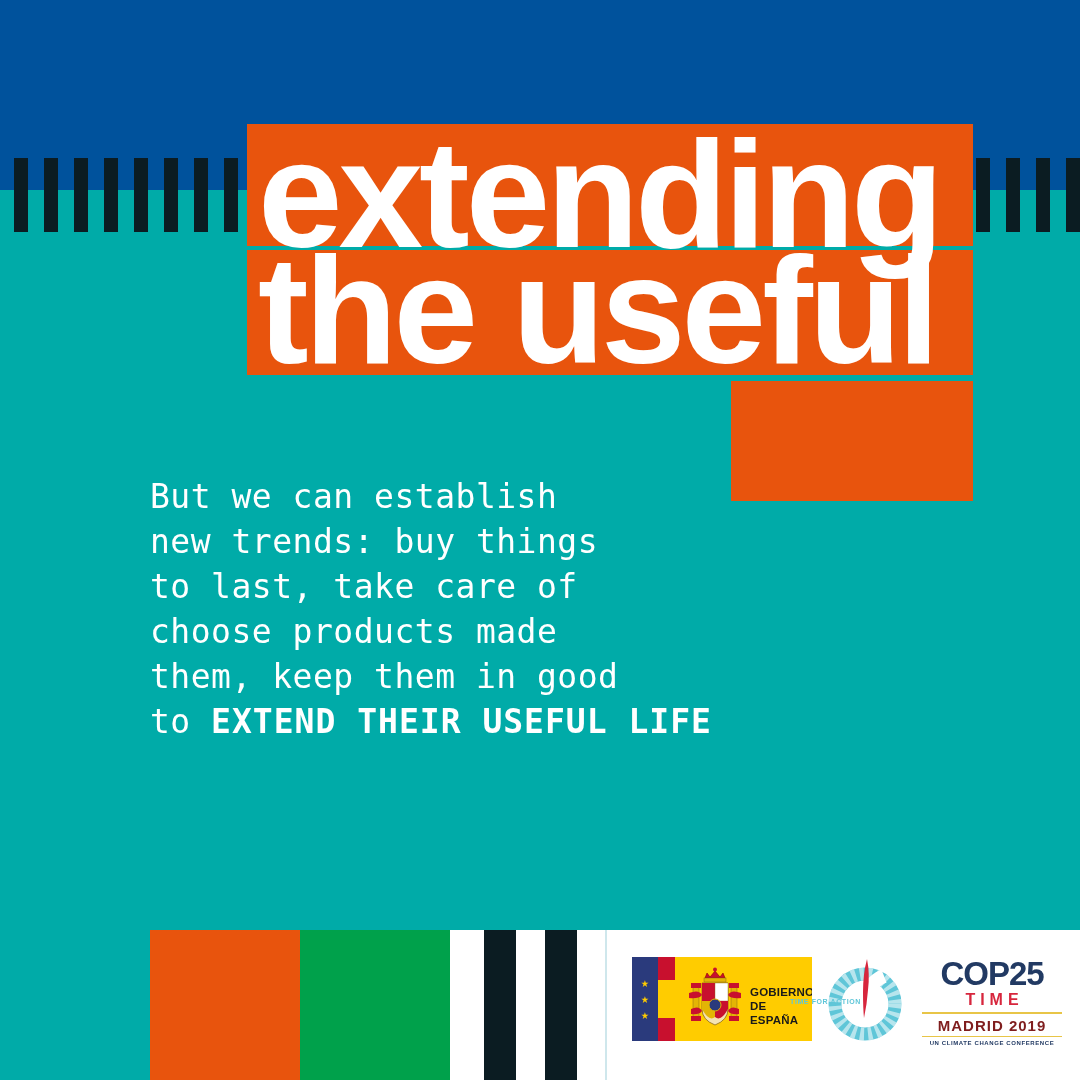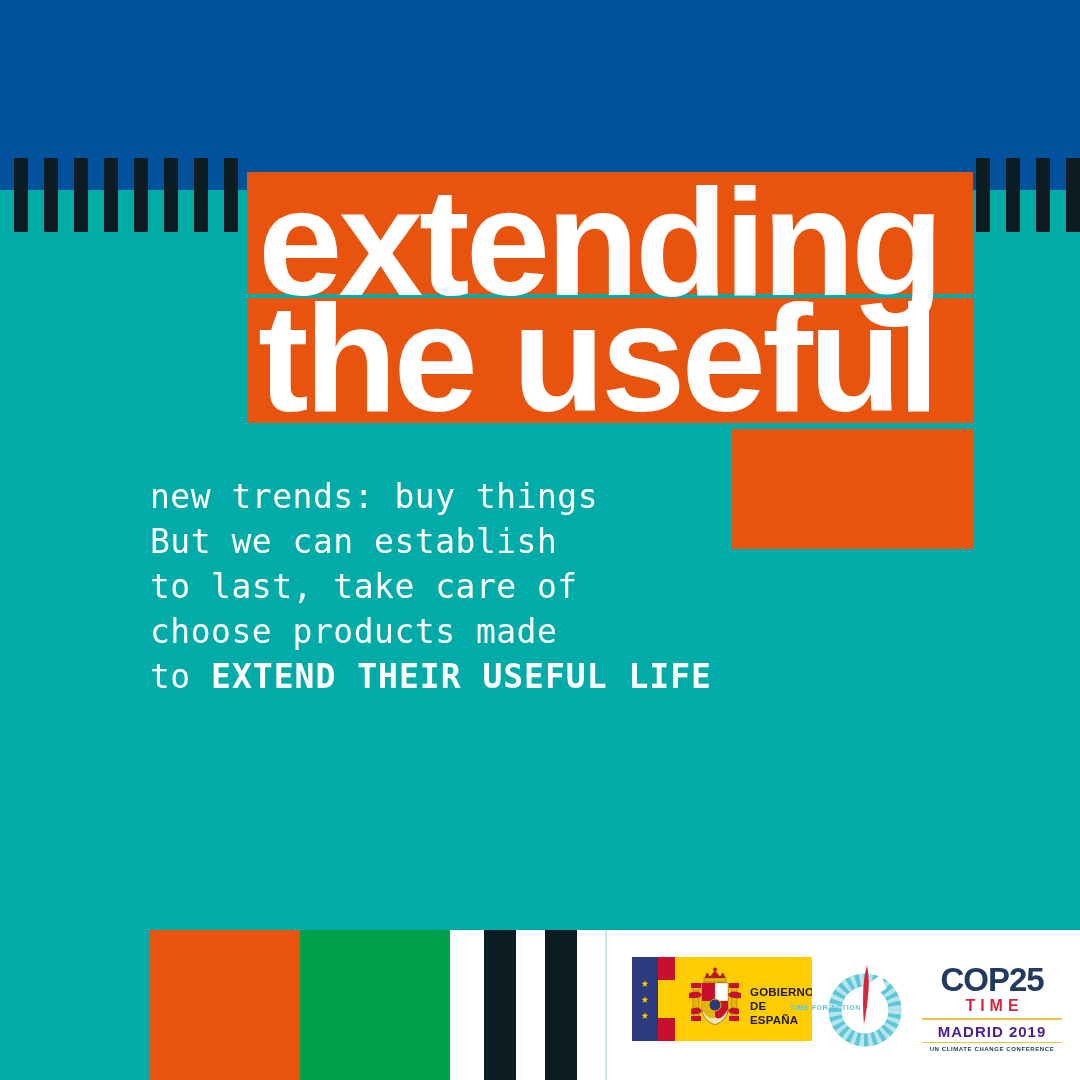--- a/index.html
+++ b/index.html
@@ -25,21 +25,21 @@
   .comb{
     position:absolute;top:158px;height:74px;
   }
   .comb-left{left:14px;width:234px;}
   .comb-right{left:976px;width:104px;}
   .comb .tick{
     position:absolute;top:0;width:14px;height:74px;background:#0B1C22;
   }
   
   .headline{
-    position:absolute;left:0;top:0;width:1080px;height:520px;margin-top:48px;
+    position:absolute;left:0;top:0;width:1080px;height:520px;
   }
   .hl-block{
     position:absolute;background:#E8540D;
     display:flex;align-items:center;
   }
   .hl-line1{left:247px;top:124px;width:726px;height:122px;}
   .hl-line2{left:247px;top:250px;width:726px;height:125px;}
   .hl-line3{left:731px;top:381px;width:242px;height:120px;}
 
   .hl-text{
@@ -104,21 +104,21 @@
   .gob-shield{
     position:absolute;left:55px;top:8px;width:56px;height:68px;
   }
   .gob-text{
     position:absolute;left:118px;top:28px;
     font-family:"Liberation Sans","DejaVu Sans",sans-serif;
     font-size:11.5px;font-weight:bold;color:#1A1A1A;line-height:14px;
     letter-spacing:0.2px;
   }
   .cop-logo{
-    position:absolute;left:208px;top:18px;width:250px;height:110px;
+    position:absolute;left:208px;top:12px;width:250px;height:110px;
   }
   .cop-ring{position:absolute;left:8px;top:14px;width:86px;height:86px;}
   .cop-tfa{
     position:absolute;left:-24px;top:56px;
     font-family:"Liberation Sans","DejaVu Sans",sans-serif;
     font-size:7px;font-weight:bold;color:#5FC6D8;letter-spacing:0.6px;
     white-space:nowrap;
   }
   .cop-txt{position:absolute;left:108px;top:16px;width:140px;text-align:center;}
   .cop25{
@@ -127,21 +127,21 @@
     line-height:32px;
   }
   .cop-chile{
     font-family:"Liberation Sans","DejaVu Sans",sans-serif;
     font-size:16px;font-weight:bold;color:#D7263D;letter-spacing:5px;
     line-height:20px;padding-left:5px;
   }
   .cop-rule{height:1.5px;background:#E8C547;margin:2px 0 3px 0;}
   .cop-madrid{
     font-family:"Liberation Sans","DejaVu Sans",sans-serif;
-    font-size:15px;font-weight:bold;color:#4c1d95;letter-spacing:1px;
+    font-size:15px;font-weight:bold;color:#7f1d1d;letter-spacing:1px;
     line-height:17px;
   }
   .cop-rule2{height:1.2px;background:#E8C547;margin:2px 0 2px 0;}
   .cop-un{
     font-family:"Liberation Sans","DejaVu Sans",sans-serif;
     font-size:6px;font-weight:bold;color:#223A63;letter-spacing:0.6px;
     line-height:8px;
   }
 </style>
 </head>
@@ -171,24 +171,25 @@
 
   <div class="headline">
     <div class="hl-block hl-line1"></div>
     <div class="hl-block hl-line2"></div>
     <div class="hl-block hl-line3"></div>
     <div class="hl-text t1">extending</div>
     <div class="hl-text t2">the useful</div>
   </div>
 
   <div class="body-copy">
+    <span class="ln">But we can establish</span>
     <span class="ln">new trends: buy things</span>
-    <span class="ln">But we can establish</span>
     <span class="ln">to last, take care of</span>
     <span class="ln">choose products made</span>
+    <span class="ln">them, keep them in good</span>
     <span class="ln"><span>to </span><span class="strong">EXTEND THEIR USEFUL LIFE</span></span>
   </div>
 
   <div class="bottom">
     <div class="bb bb-orange"></div>
     <div class="bb bb-green"></div>
     <div class="bb bb-white"></div>
     <div class="bb bb-dark1"></div>
     <div class="bb bb-dark2"></div>
     <div class="bb bb-sep"></div>

